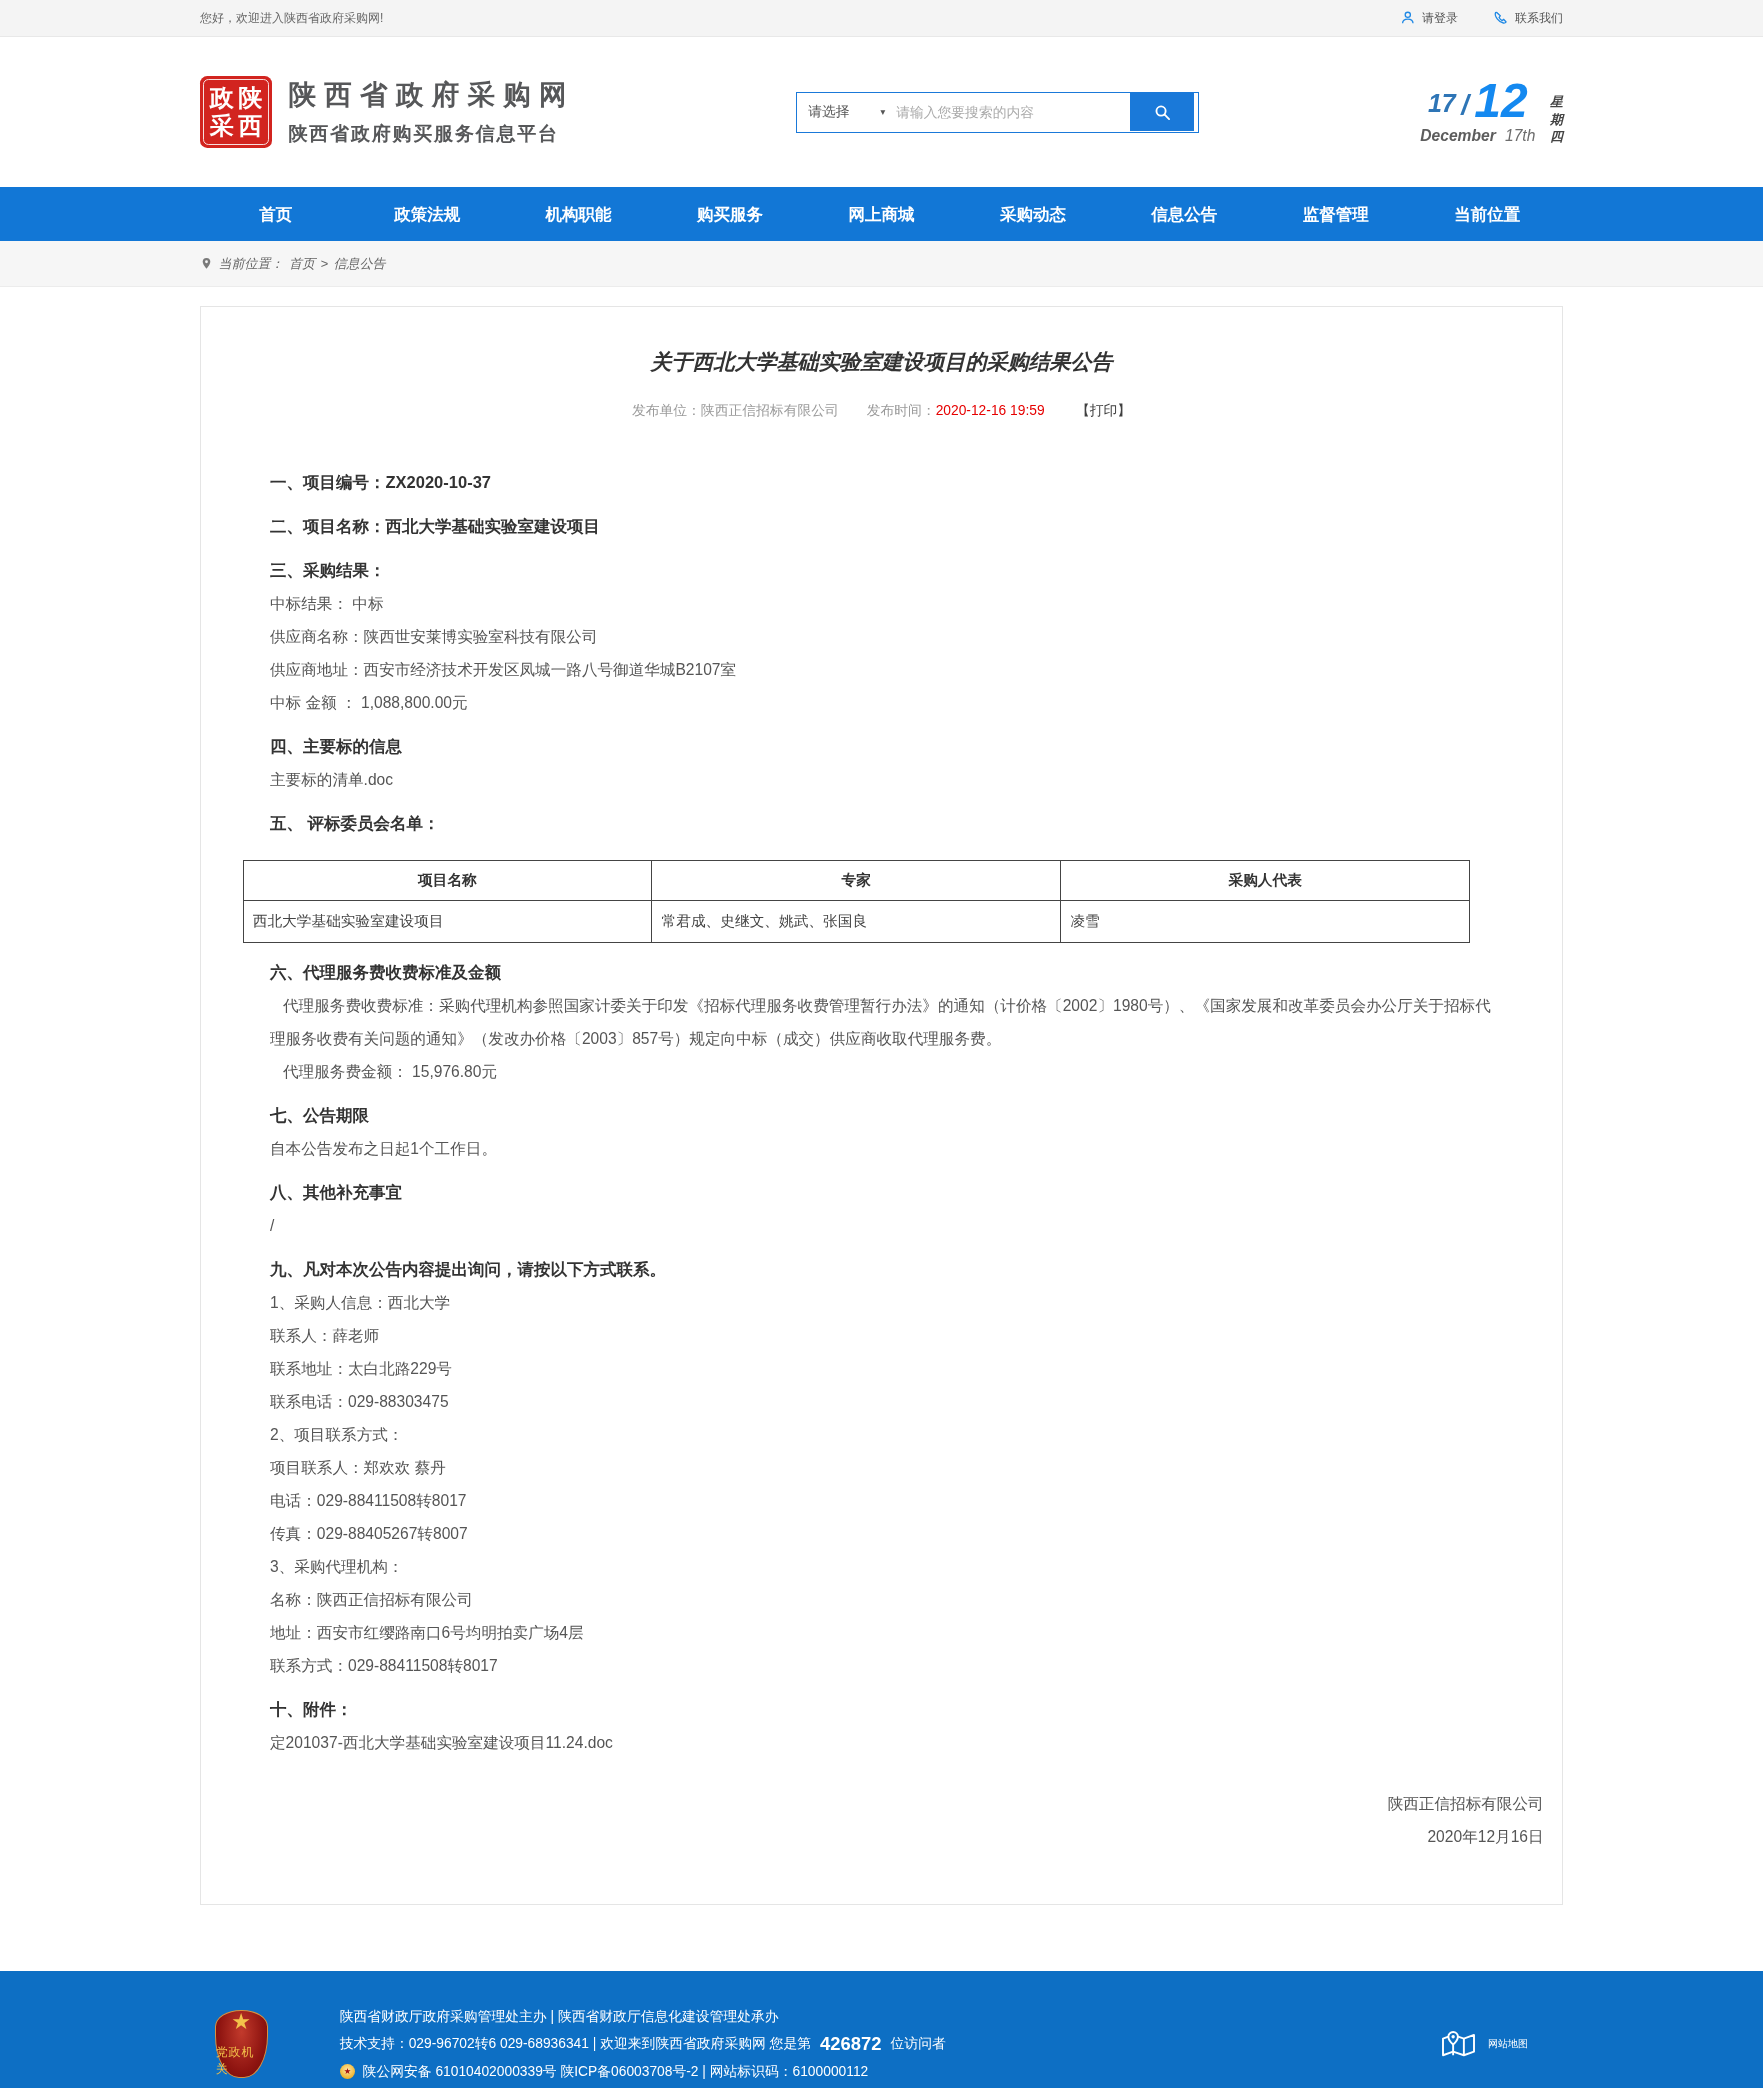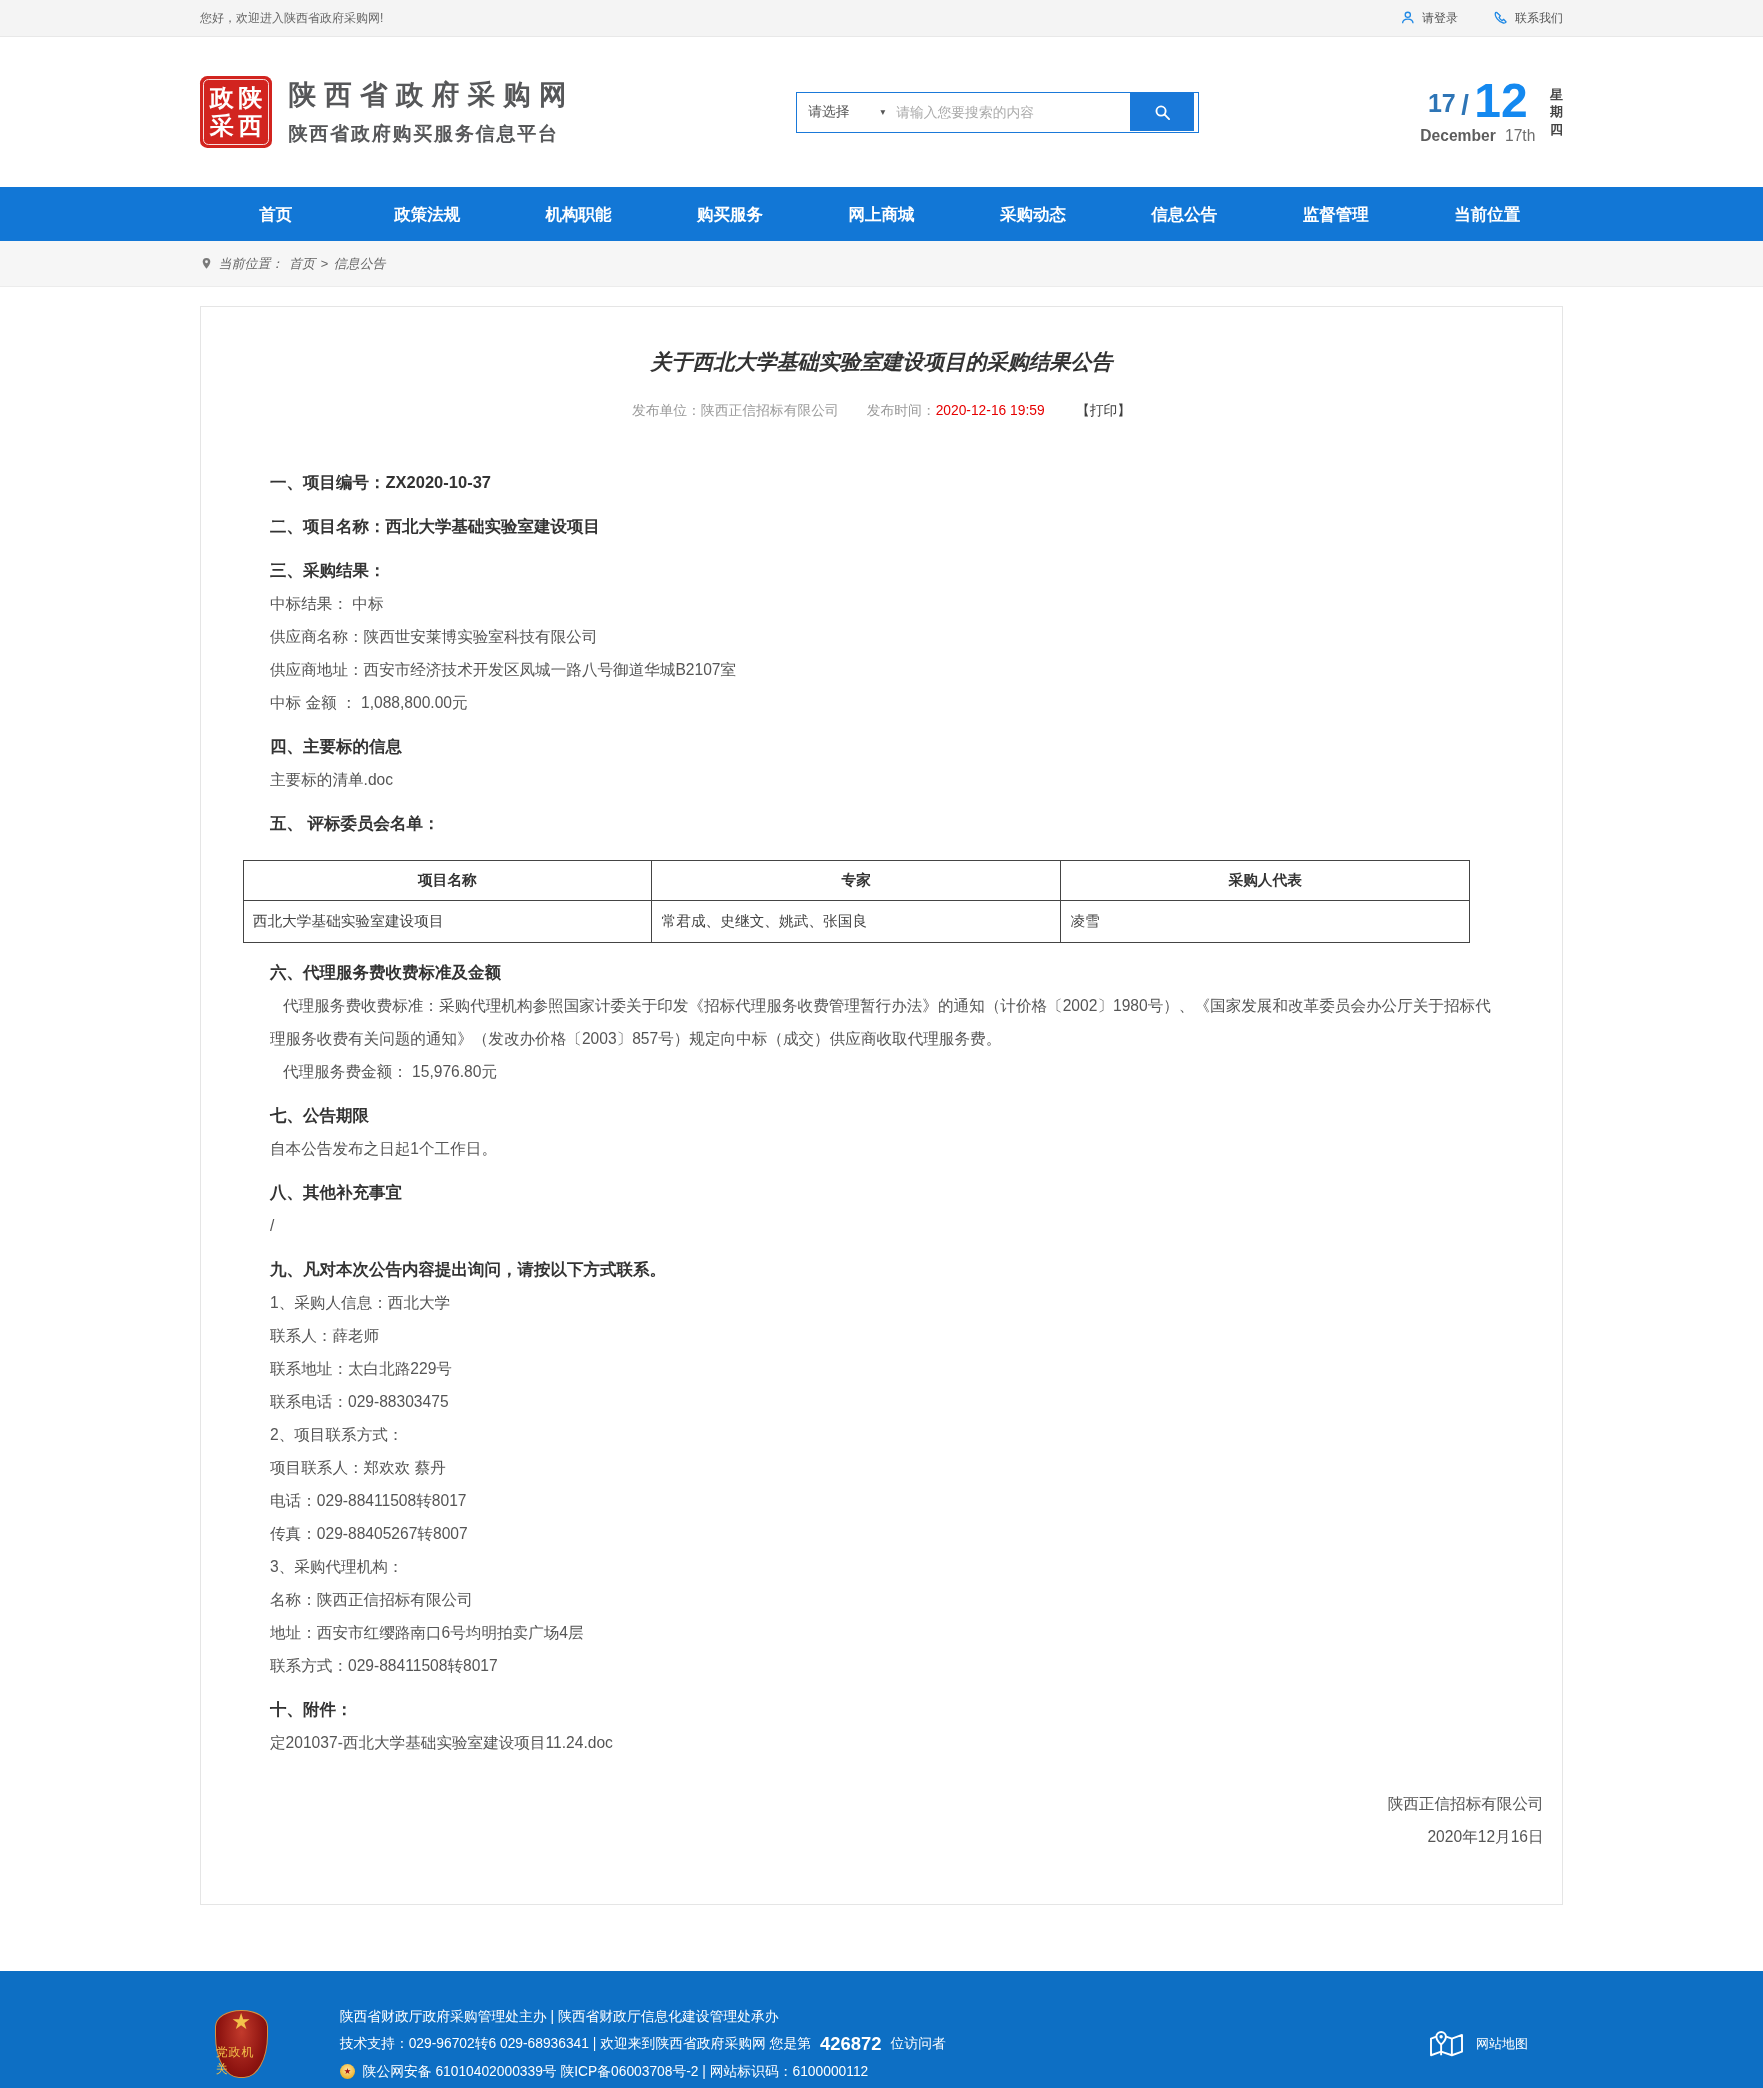--- a/index.html
+++ b/index.html
@@ -24,21 +24,21 @@
   .brand-text .site-sub { font-size:19px; font-weight:bold; color:#565759; letter-spacing:1.8px; margin-top:7.3px; }
 
   .searchbox { width:403px; height:41px; border:1.8px solid #1a79d9; display:flex; align-items:center; background:#fff; }
   .search-select { width:99px; height:100%; display:flex; align-items:center; justify-content:space-between; padding:0 9.2px 0 11px; font-size:13.8px; color:#555; cursor:pointer; flex:none; }
   .search-select .arrow { font-size:8.3px; color:#555; }
   .search-input { flex:1; height:100%; border:none; outline:none; font-size:13.8px; color:#333; }
   .search-input::placeholder { color:#aaa; }
   .search-btn { width:64px; height:38px; background:#1a79d9; border:none; margin-right:3.7px; cursor:pointer; display:flex; align-items:center; justify-content:center; flex:none; }
   .search-btn svg { width:18.4px; height:18.4px; }
 
-  .datebox { display:flex; align-items:center; gap:14.7px; }
+  .datebox { display:flex; align-items:flex-end; gap:14.7px;font-style:italic; }
   .date-left { text-align:center; }
   .date-nums { display:flex; align-items:flex-end; justify-content:center; gap:5.5px; }
   .date-day { font-size:25px; font-weight:bold; color:#2e75b6; line-height:1; padding-bottom:5.5px;}
   .date-slash { font-size:27.5px; font-weight:bold; color:#2e75b6; line-height:1; padding-bottom:3.7px;}
   .date-month { font-size:48px; font-weight:bold; color:#1489f0; line-height:.9; }
   .date-words { margin-top:5.5px; font-size:15.6px; color:#6d6d6d; display:flex; gap:9.2px; justify-content:center; }
   .date-words .mname { font-weight:bold; color:#5d5d5d; }
   .date-weekday { display:flex; flex-direction:column; font-size:13px; color:#444; line-height:17.4px; font-weight:bold; }
 
   
@@ -77,21 +77,21 @@
   .shield { width:53px; height:68px; margin-left:14.7px; flex:none; position:relative;
             background:radial-gradient(ellipse at 50% 32%, #c23a2c 0%, #8e1410 62%, #6b0b07 100%);
             border:1.8px solid #d8903f; border-radius:26px 26px 24px 24px / 16.5px 16.5px 42px 42px;
             display:flex; flex-direction:column; align-items:center; justify-content:center; }
   .shield-emblem { color:#f3c24a; font-size:22px; line-height:1; }
   .shield-label { color:#f3c24a; font-size:12px; margin-top:11px; letter-spacing:0.9px; }
   .footer-text { margin-left:72px; color:#fff; font-size:13.8px; }
   .footer-line { line-height:27.5px; margin:0 0; display:flex; align-items:center; gap:7.3px; }
   .visitor-count { font-size:18.4px; font-weight:bold; padding:0 1.8px; }
   .badge-circle { width:15.6px; height:15.6px; border-radius:50%; background:radial-gradient(circle at 50% 40%, #ffe9a8, #f0b32c 70%, #c88a10); display:inline-flex; align-items:center; justify-content:center; font-size:8.3px; color:#a50f0f; flex:none; }
-  .footer-sitemap { margin-left:auto; margin-right:35px; display:flex; align-items:center; gap:11px; color:#fff; font-size:13px; cursor:pointer; }
+  .footer-sitemap { margin-left:auto; margin-right:35px; display:flex; align-items:center; gap:11px; color:#fff; font-size:10px; cursor:pointer; }
   .footer-sitemap svg { width:37px; height:31px; }
 </style>
 </head>
 <body>
 
 <div class="topbar">
   <div class="topbar-inner">
     <span class="topbar-welcome">您好，欢迎进入陕西省政府采购网!</span>
     <div class="topbar-right">
       <span class="topbar-link">

